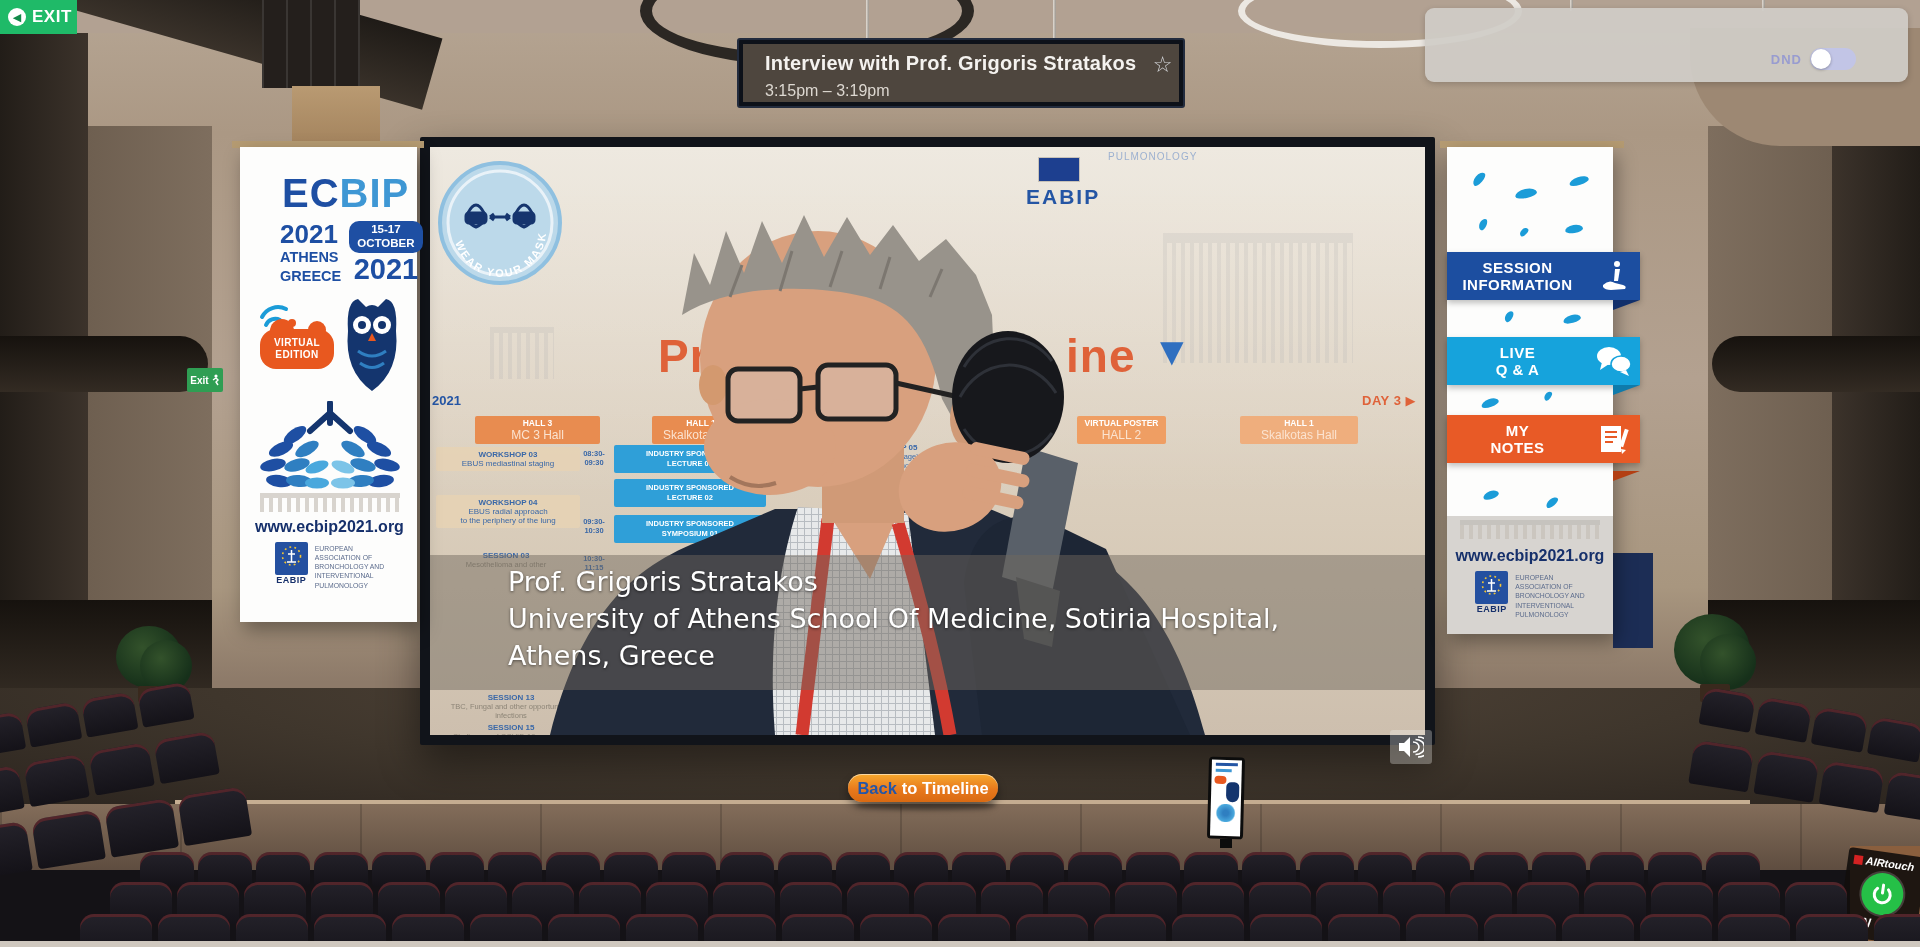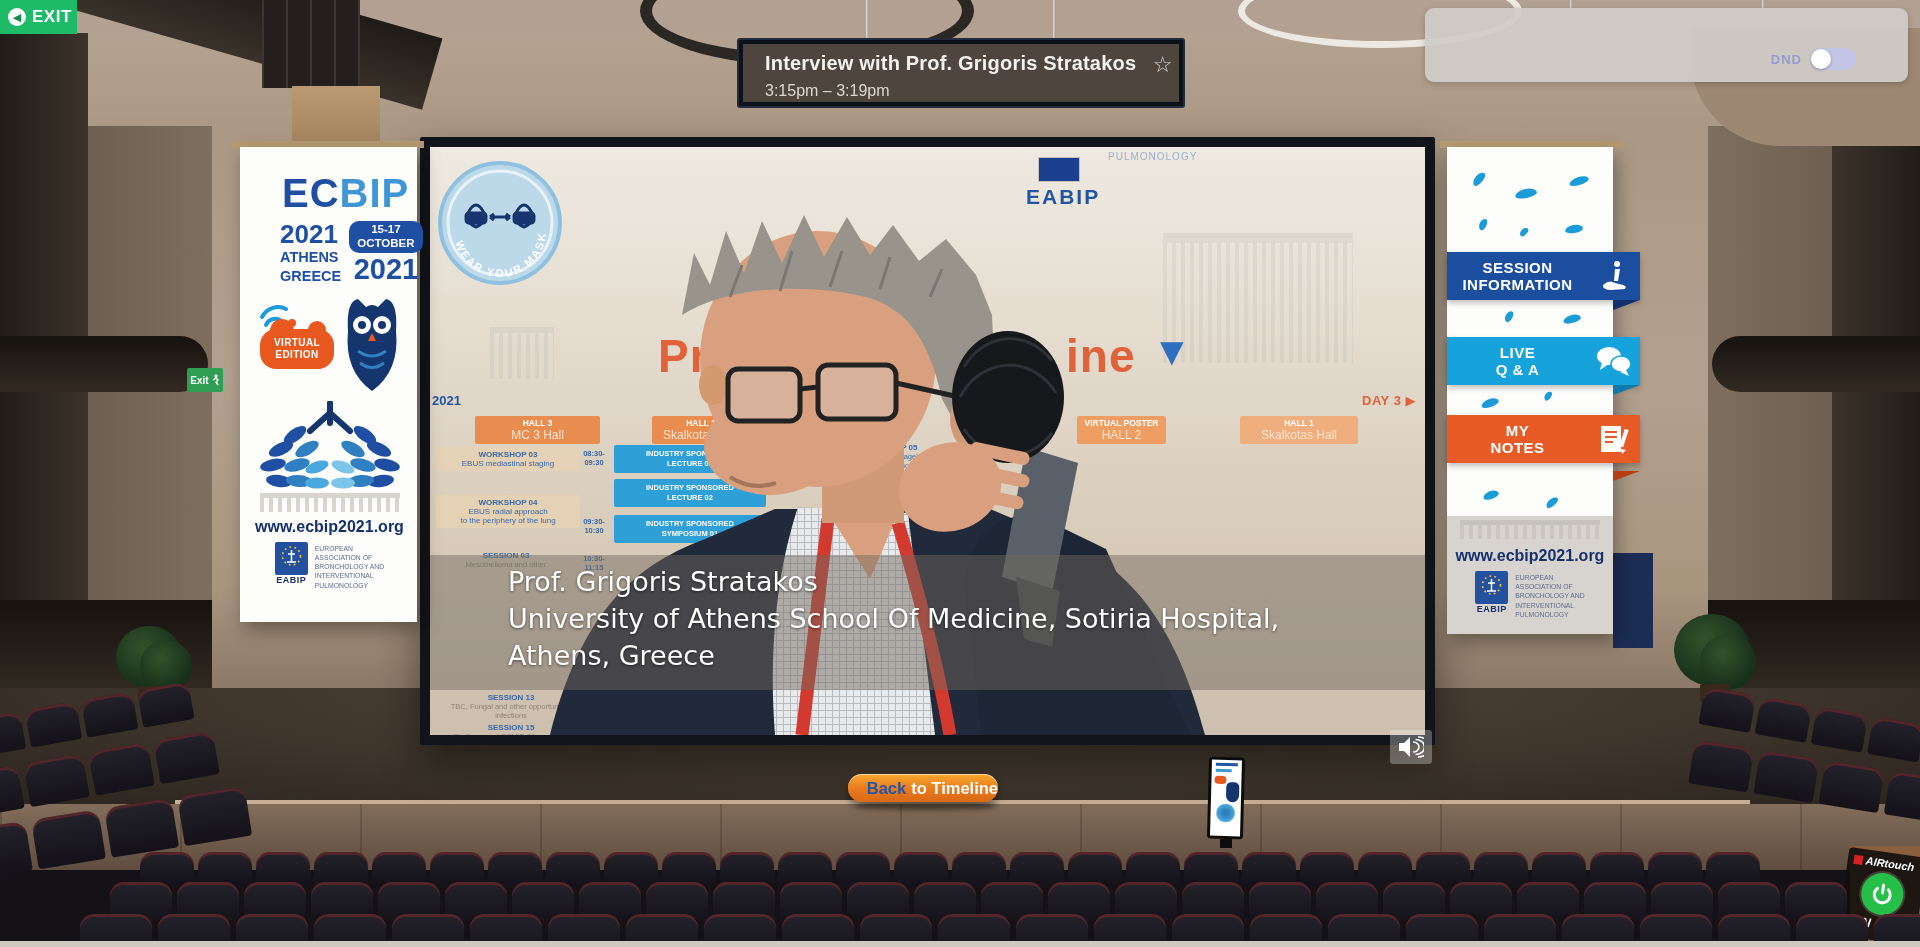--- a/index.html
+++ b/index.html
@@ -120,21 +120,21 @@
   .ribbon{position:absolute;left:0;width:193px;height:48px;display:flex;align-items:center;cursor:pointer;
           box-shadow:0 3px 6px rgba(0,0,0,.25);}
   .ribbon .lab{flex:1;text-align:center;color:#fff;font-weight:bold;font-size:15px;line-height:1.15;letter-spacing:.5px;}
   .ribbon .ric{width:52px;display:flex;align-items:center;justify-content:center;}
   .fold{position:absolute;left:166px;width:27px;height:10px;clip-path:polygon(0 0,100% 0,0 100%);}
   .navy-strip{left:1613px;top:553px;width:40px;height:95px;background:#1c2d55;}
   
   .back-btn{left:848px;top:774px;width:150px;height:28px;border-radius:14px;cursor:pointer;
             background:linear-gradient(#f6a92e,#e8791c 55%,#d96a12);
             box-shadow:inset 0 1px 0 rgba(255,255,255,.55),0 5px 9px rgba(0,0,0,.4);
-            display:flex;align-items:center;justify-content:flex-end;gap:5px;}
+            display:flex;align-items:center;justify-content:center;gap:5px;}
   .back-b1{color:#2456a8;font-weight:bold;font-size:16.5px;}
   .back-b2{color:#fff;font-weight:bold;font-size:16.5px;}
   .btn-shadow{left:856px;top:800px;width:140px;height:10px;background:rgba(0,0,0,.30);border-radius:50%;filter:blur(2px);}
   .standee{left:1208px;top:757px;width:36px;height:82px;background:#0c0c0c;border-radius:4px;padding:3px;box-sizing:border-box;transform:rotate(1.5deg);}
   .standee-inner{width:100%;height:100%;background:#fff;position:relative;overflow:hidden;}
   .furn{background:#17130f;}
   
   .cork{left:1850px;top:846px;width:70px;height:101px;background:#8a5f3e;}
   .airtouch{left:1843px;top:852px;width:78px;height:89px;background:rgba(18,14,12,.9);border-radius:4px;
             transform:rotate(8deg);padding:5px 6px;box-sizing:border-box;}

